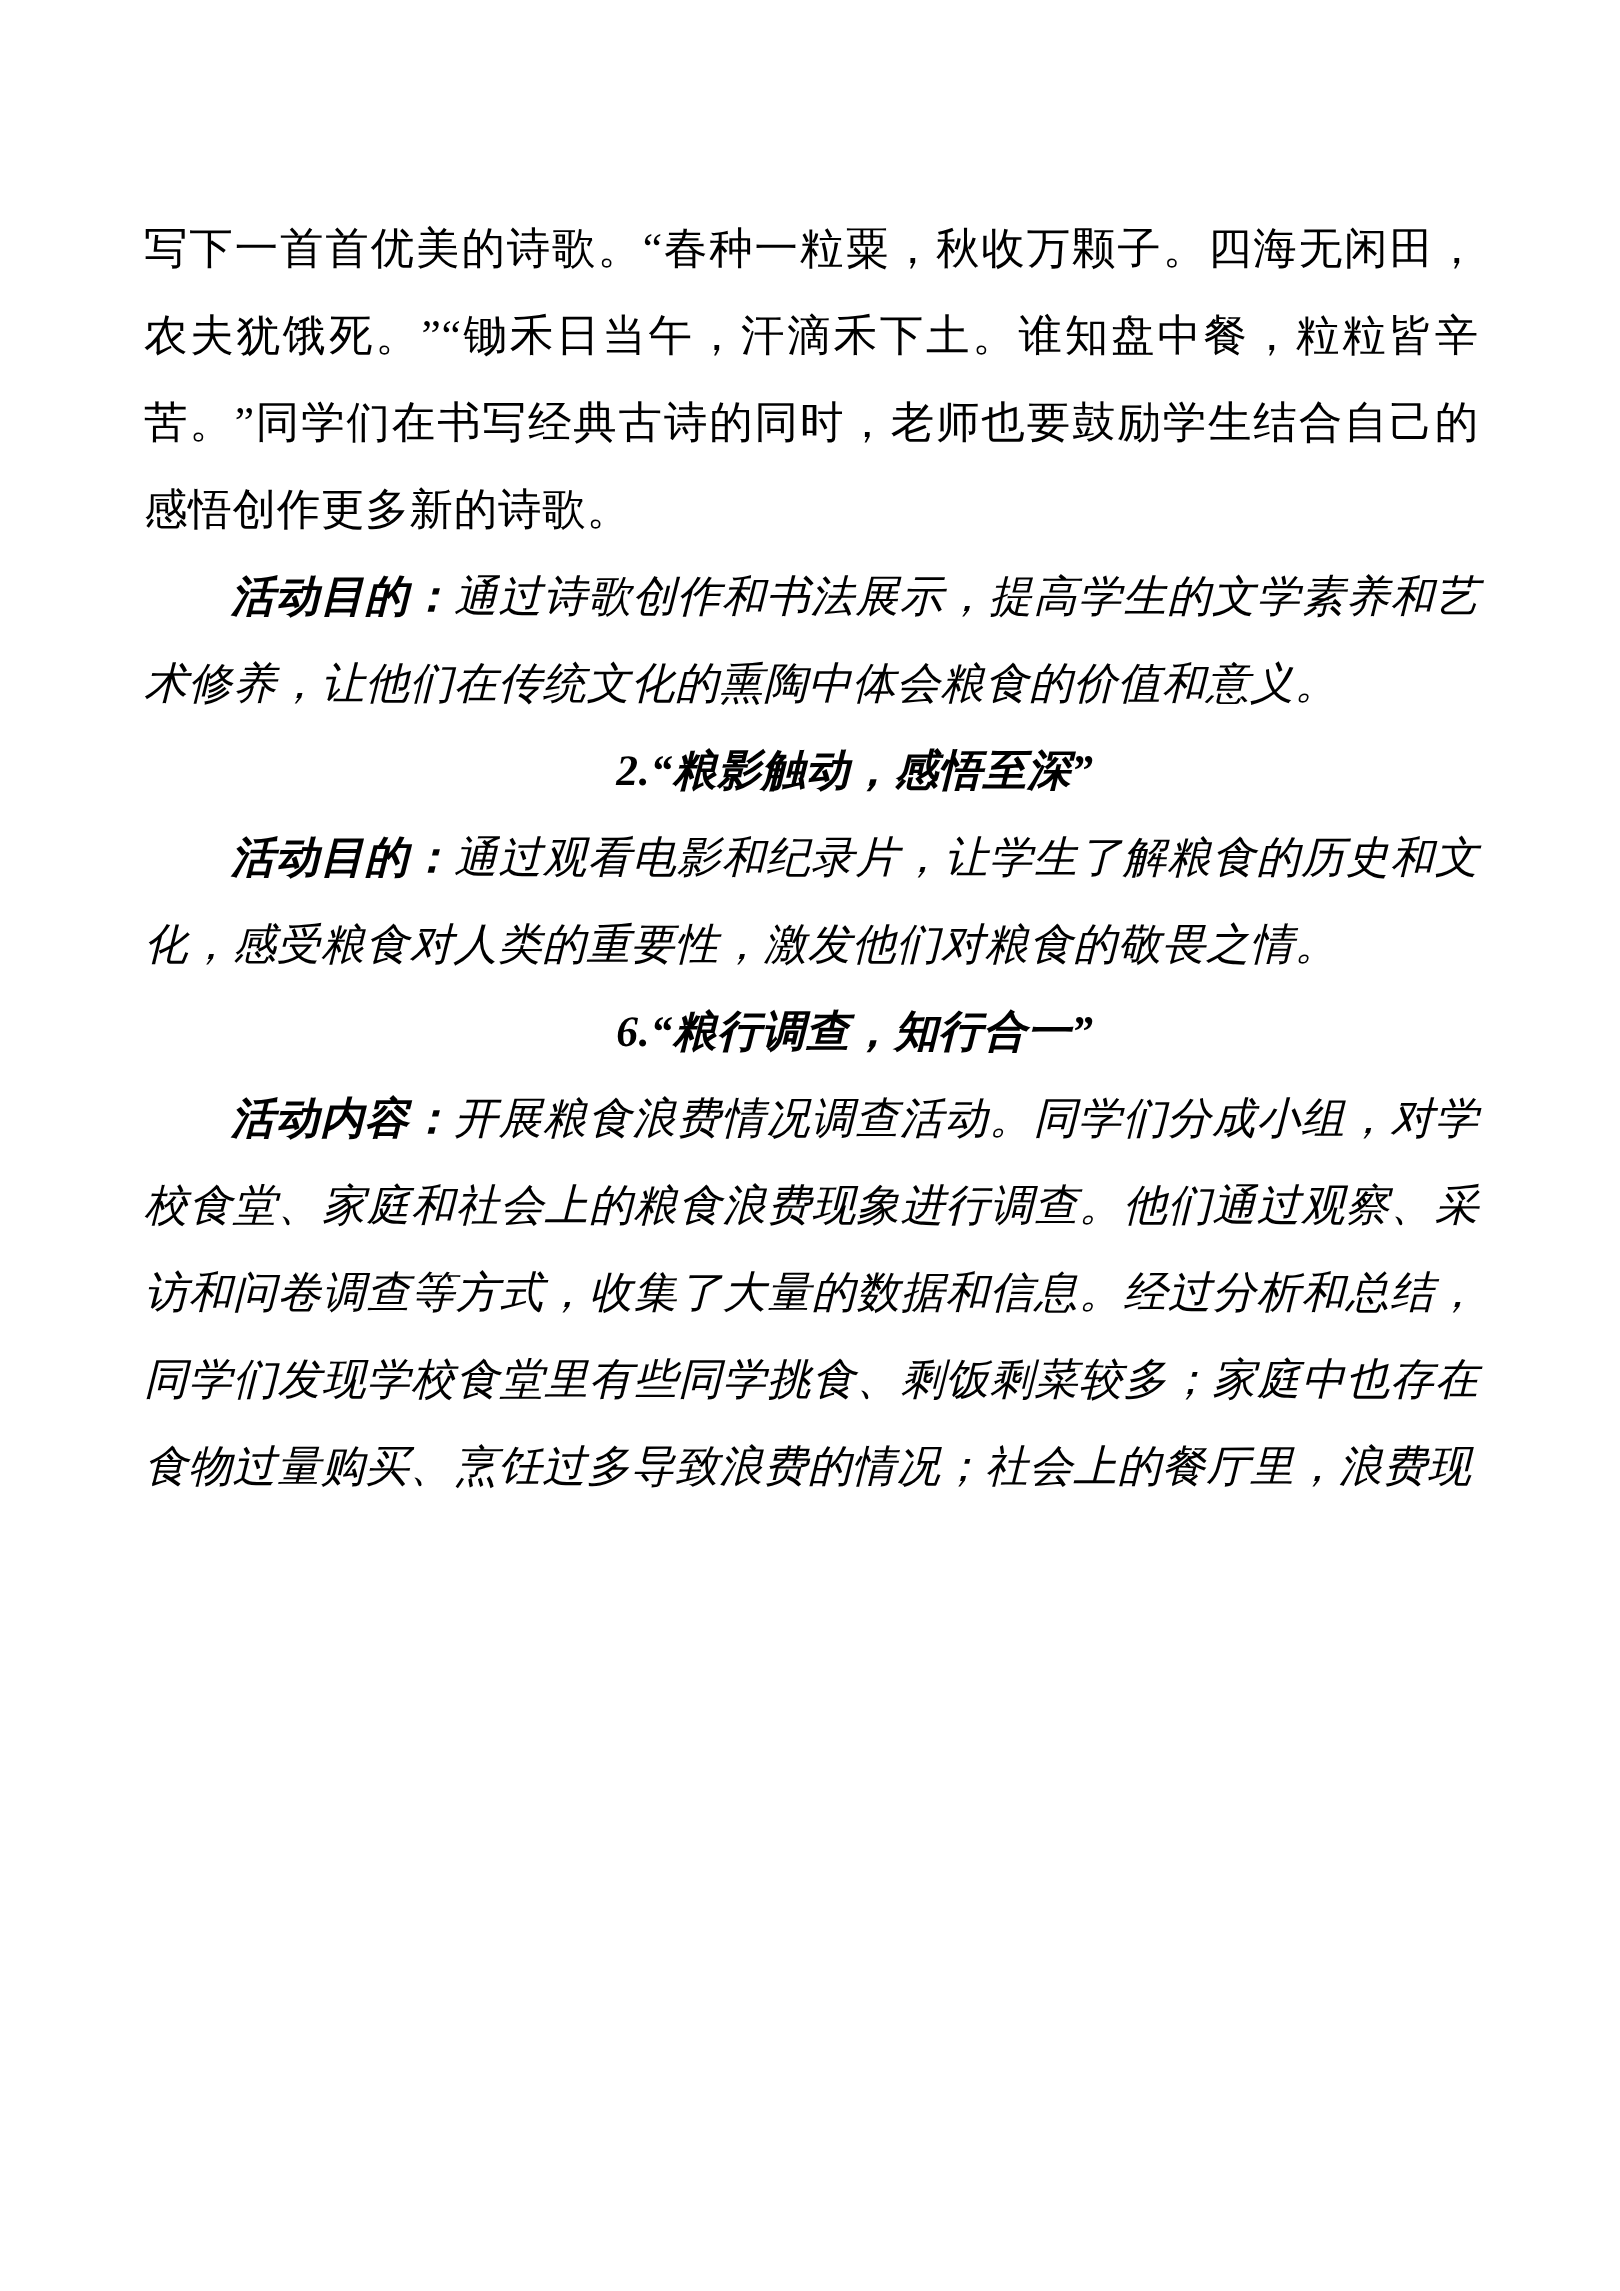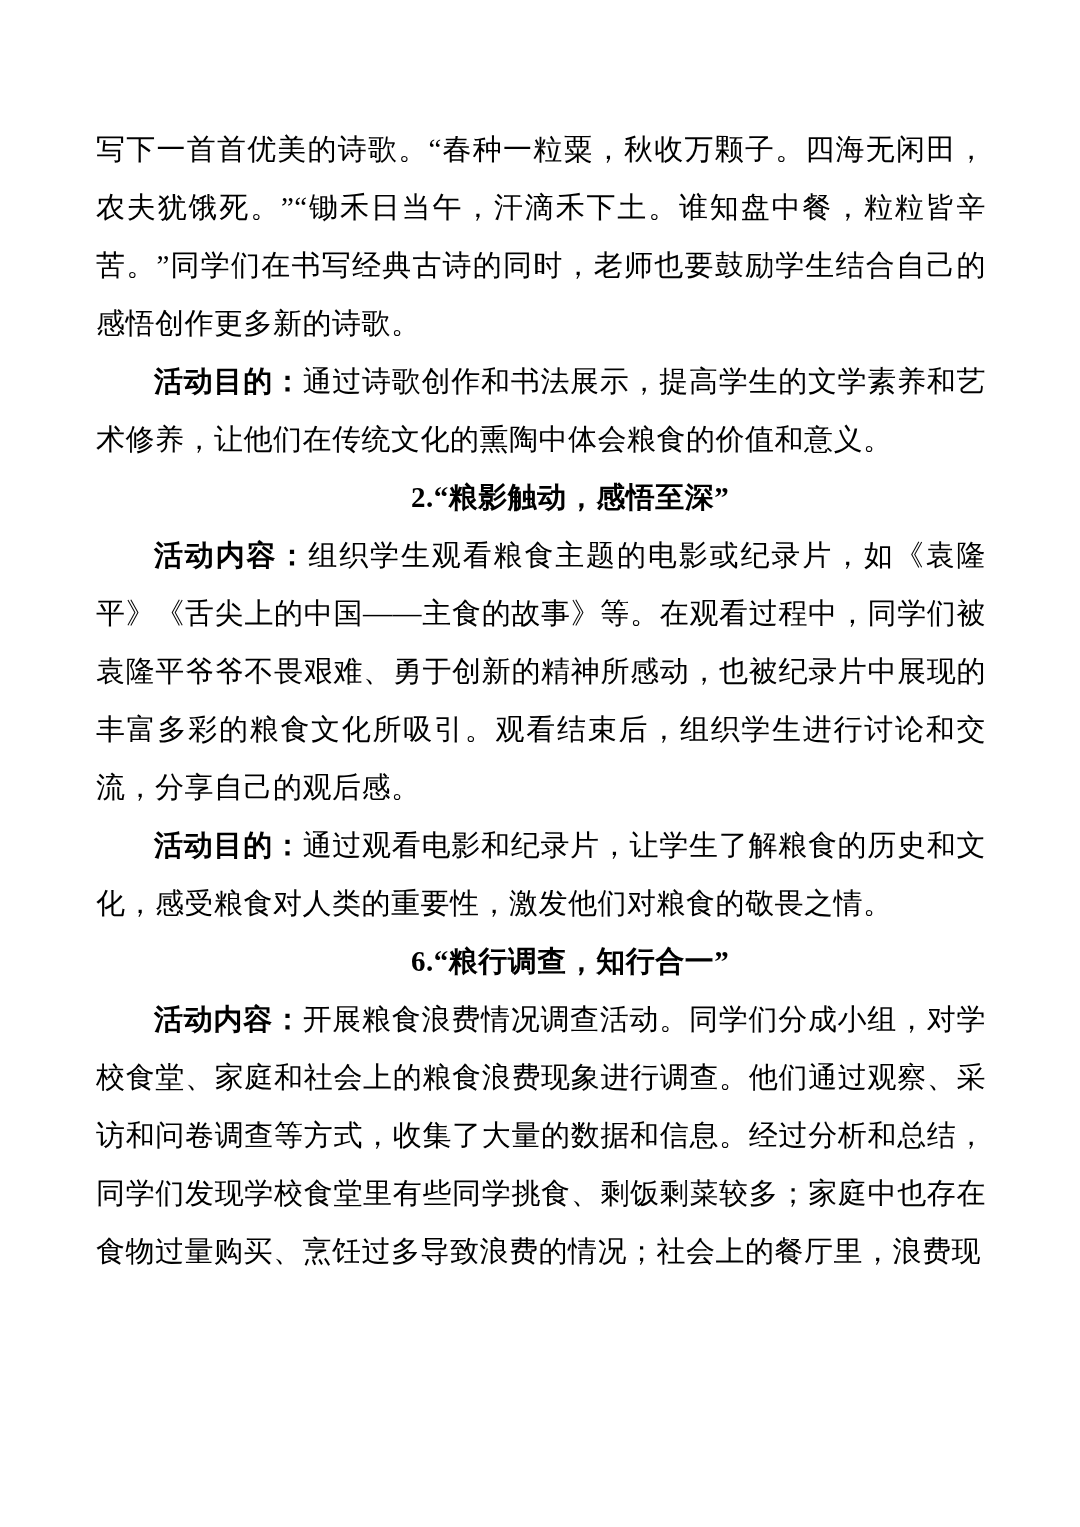--- a/index.html
+++ b/index.html
@@ -11,50 +11,50 @@
     position: relative;
     width: 1080px;
     height: 1527px;
     background: #ffffff;
     overflow: hidden;
     font-family: "Liberation Serif", "DejaVu Serif", serif;
   }
   .doc-body {
     position: absolute;
     left: 96px;
-    top: 120px;
+    top: 137px;
     width: 890px;
     color: #000000;
   }
   .para {
     margin: 0;
     padding: 0;
     font-size: 29px;
     line-height: 58px;
     text-align: justify;
     text-justify: inter-ideograph;
     letter-spacing: 0.5px;
     word-break: break-all;
   }
   .para.indent {
     text-indent: 58px;
+    font-style: italic;
   }
   .para.heading {
     text-align: center;
   }
   .seg-bold {
     font-weight: bold;
   }
 </style>
 </head>
 <body>
 
 <div class="page">
   <div class="doc-body" style="color: rgb(0, 0, 0);">
       <p class="para"><span class="seg">写下一首首优美的诗歌。“春种一粒粟，秋收万颗子。四海无闲田，农夫犹饿死。”“锄禾日当午，汗滴禾下土。谁知盘中餐，粒粒皆辛苦。”同学们在书写经典古诗的同时，老师也要鼓励学生结合自己的感悟创作更多新的诗歌。</span></p>
       <p class="para indent"><span class="seg-bold">活动目的：</span><span class="seg">通过诗歌创作和书法展示，提高学生的文学素养和艺术修养，让他们在传统文化的熏陶中体会粮食的价值和意义。</span></p>
       <p class="para indent heading"><span class="seg-bold">2.“粮影触动，感悟至深”</span></p>
-      <p class="para indent"><span class="seg-bold">活动内容：</span><span class="seg">组织学生观看粮食主题的电影或纪录片，如《袁隆平》《舌尖上的中国——主食的故事》等。在观看过程中，同学们被袁隆平爷爷不畏艰难、勇于创新的精神所感动，也被纪录片中展现的丰富多彩的粮食文化所吸引。观看结束后，组织学生进行讨论和交流，分享自己的观后感。</span></p>
       <p class="para indent"><span class="seg-bold">活动目的：</span><span class="seg">通过观看电影和纪录片，让学生了解粮食的历史和文化，感受粮食对人类的重要性，激发他们对粮食的敬畏之情。</span></p>
       <p class="para indent heading"><span class="seg-bold">6.“粮行调查，知行合一”</span></p>
       <p class="para indent"><span class="seg-bold">活动内容：</span><span class="seg">开展粮食浪费情况调查活动。同学们分成小组，对学校食堂、家庭和社会上的粮食浪费现象进行调查。他们通过观察、采访和问卷调查等方式，收集了大量的数据和信息。经过分析和总结，同学们发现学校食堂里有些同学挑食、剩饭剩菜较多；家庭中也存在食物过量购买、烹饪过多导致浪费的情况；社会上的餐厅里，浪费现</span></p>
     </div>
 </div>
 
 </body></html>

